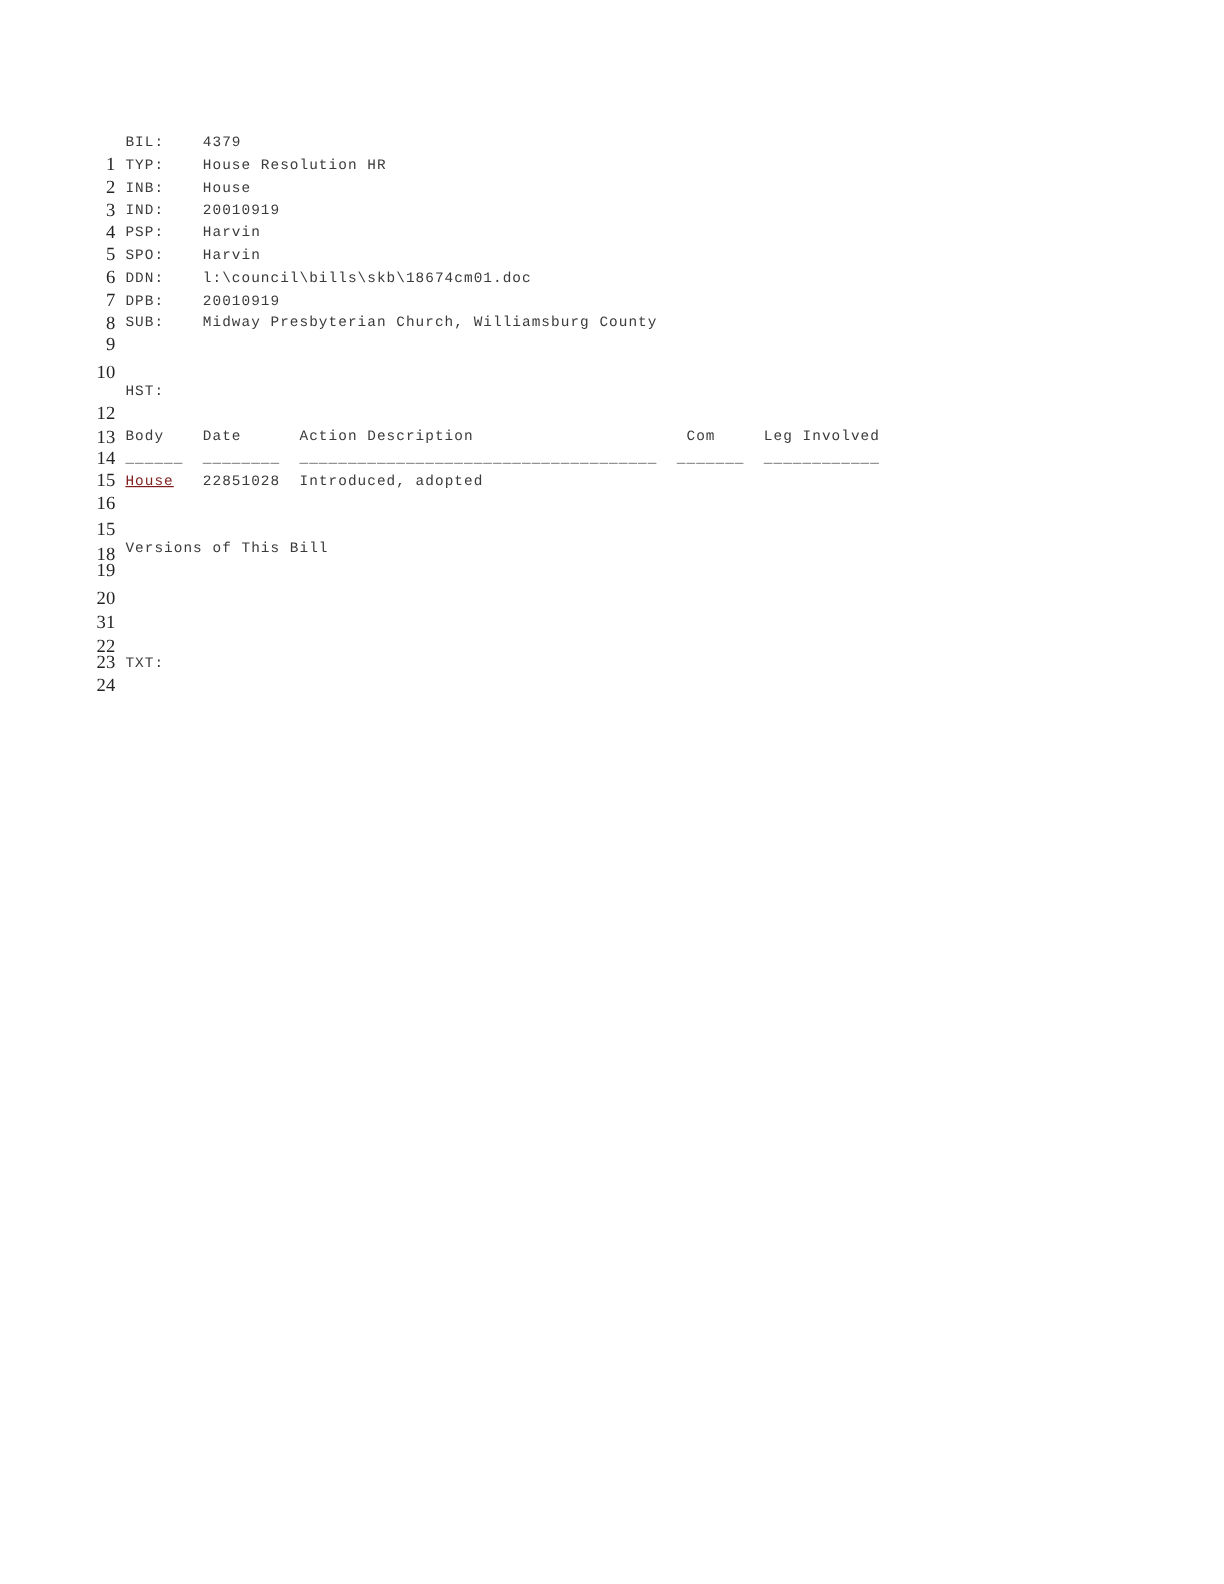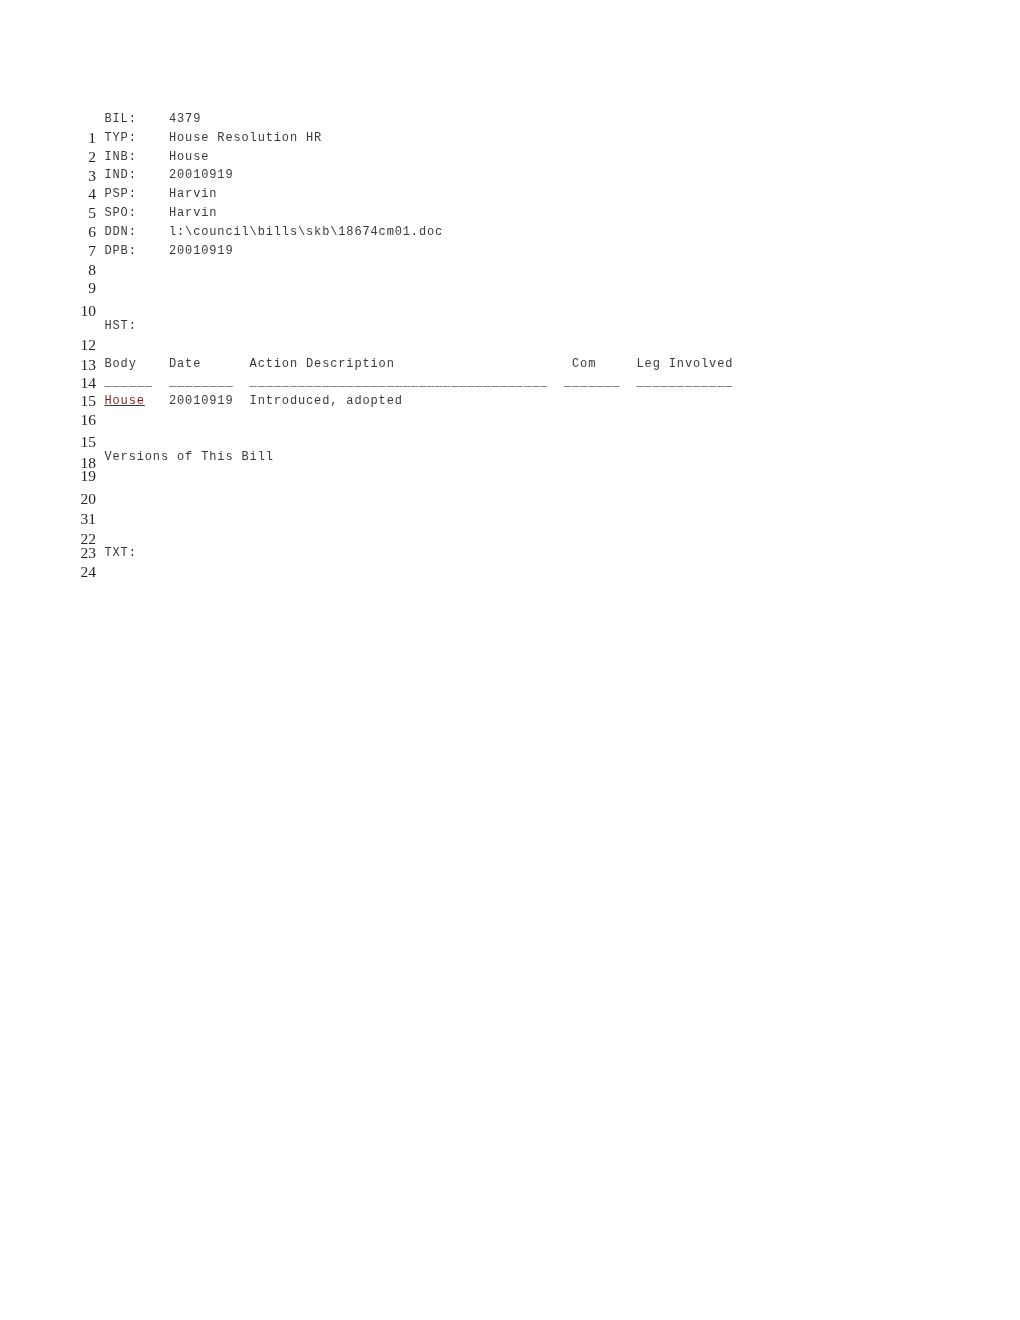--- a/index.html
+++ b/index.html
@@ -100,20 +100,21 @@
     <span class="content">DDN:    l:\council\bills\skb\18674cm01.doc</span>
   </div>
 
   <div class="line" style="top:241.6px">
     <span class="lineno">8</span>
     <span class="content">DPB:    20010919</span>
   </div>
 
   <div class="line" style="top:260.4px">
     <span class="lineno">9</span>
+    <span class="content">SUB:    Midway Presbyterian Church, Williamsburg County</span>
   </div>
 
   <div class="line" style="top:283px">
     <span class="lineno">10</span>
     <span class="content"></span>
   </div>
 
 
   <div class="line" style="top:316.5px">
     <span class="lineno">12</span>
@@ -130,21 +131,21 @@
     <span class="content">Body    Date      Action Description                      Com     Leg Involved</span>
   </div>
 
   <div class="line" style="top:373px">
     <span class="lineno">15</span>
     <span class="content">______  ________  _____________________________________  _______  ____________</span>
   </div>
 
   <div class="line" style="top:392px">
     <span class="lineno">16</span>
-    <span class="content"><a class="link" href="#">House</a><span>   20010919  Introduced, adopted</span></span>
+    <span class="content"><a class="link" href="#">House</a><span>   22851028  Introduced, adopted</span></span>
   </div>
 
   <div class="line" style="top:414px">
     <span class="lineno">15</span>
     <span class="content"></span>
   </div>
 
   <div class="line" style="top:434.5px">
     <span class="lineno">18</span>
     <span class="content"></span>

